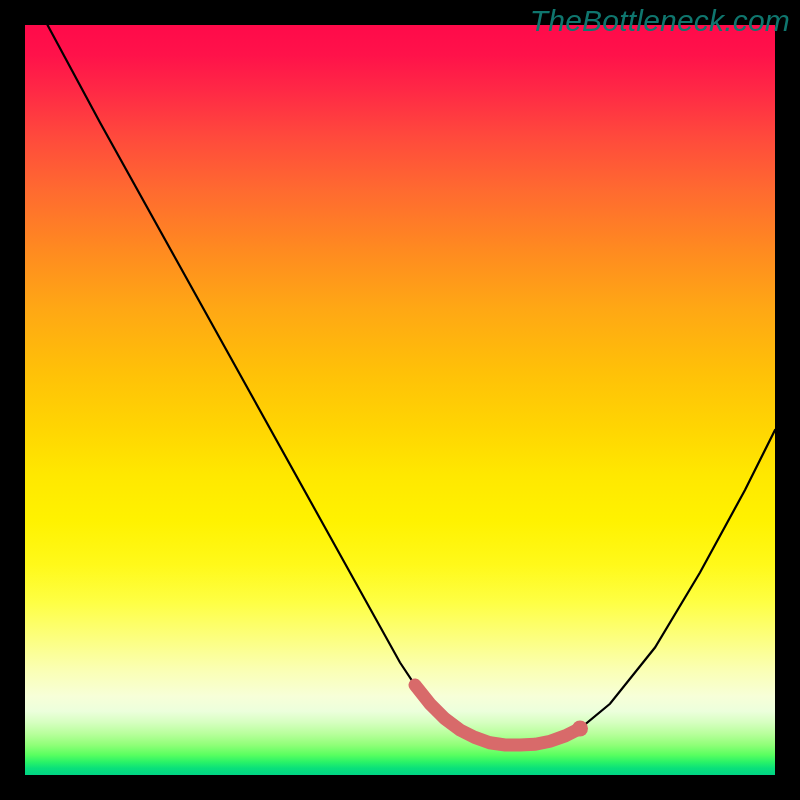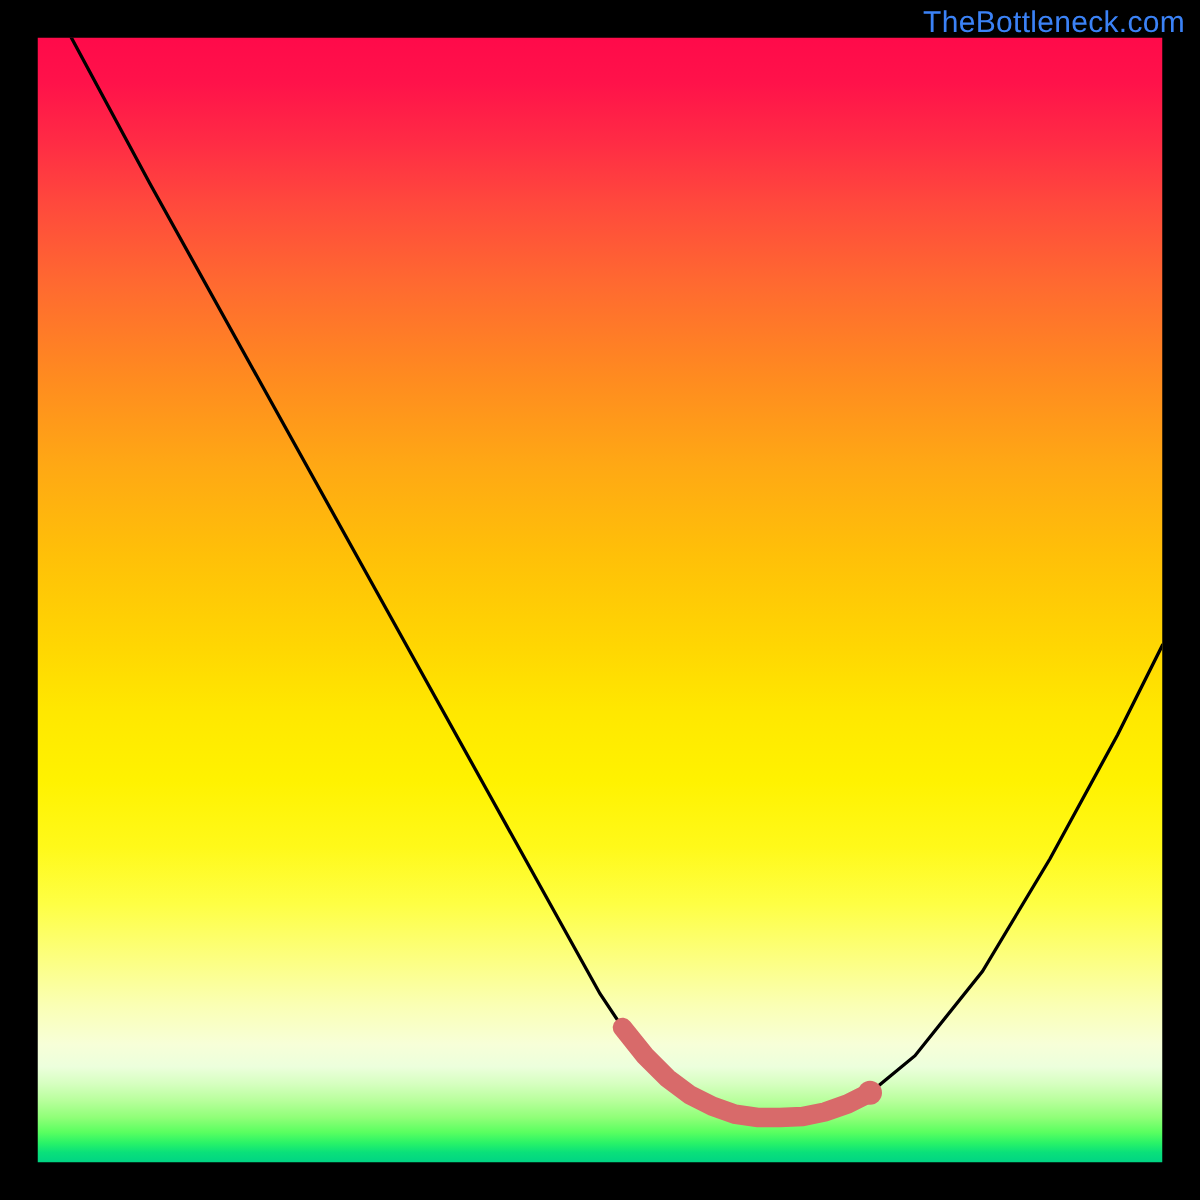--- a/index.html
+++ b/index.html
@@ -52,24 +52,25 @@
       #28f268 98.3%,
       #0ae07a 99.1%,
       #00d484 100%
     );
   }
   .watermark {
     position: absolute;
     top: 4px;
     right: 10px;
     font-family: Arial, Helvetica, sans-serif;
-    font-size: 20px;
+    font-size: 30px;
     font-weight: 500;
-    color: #3b82f6;
+    color: #0f766e;
     letter-spacing: 0.2px;
+    font-style: italic;
   }
   svg.curve {
     position: absolute;
     inset: 0;
   }
 </style>
 </head>
 <body>
 
 <div class="frame">

